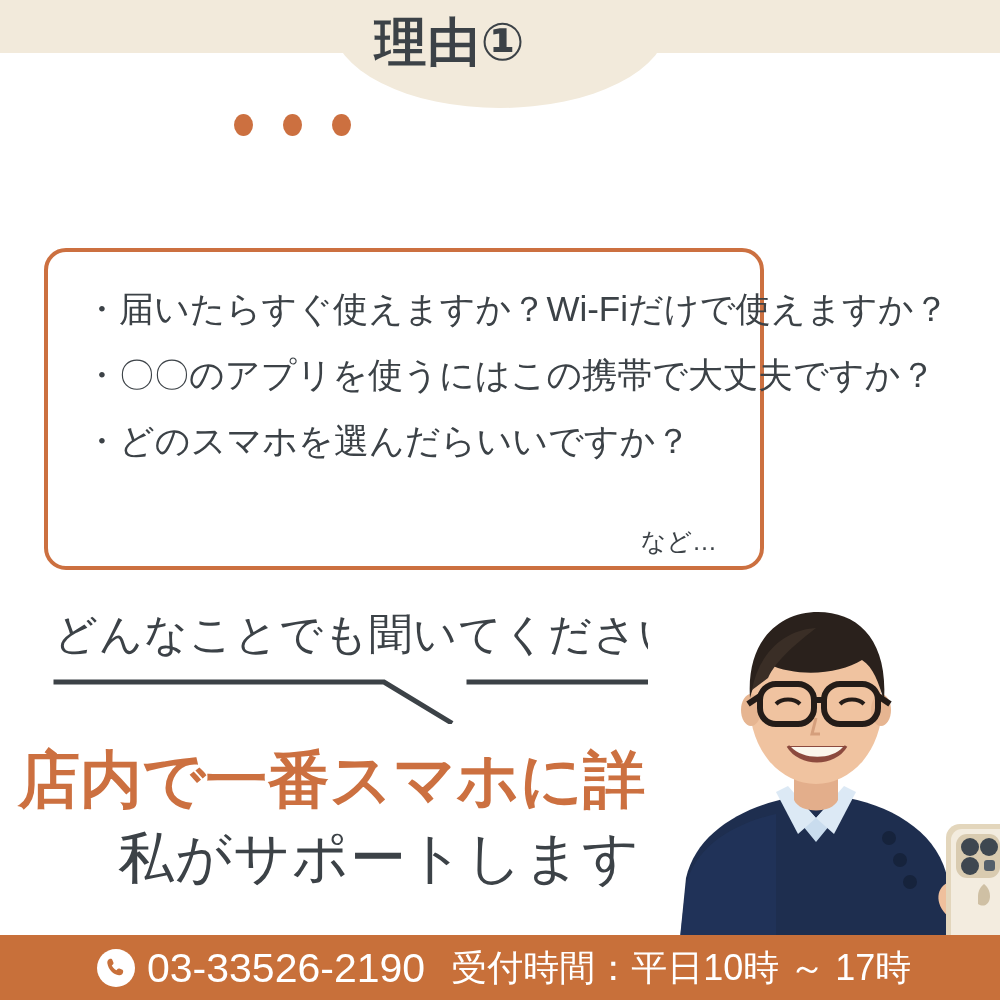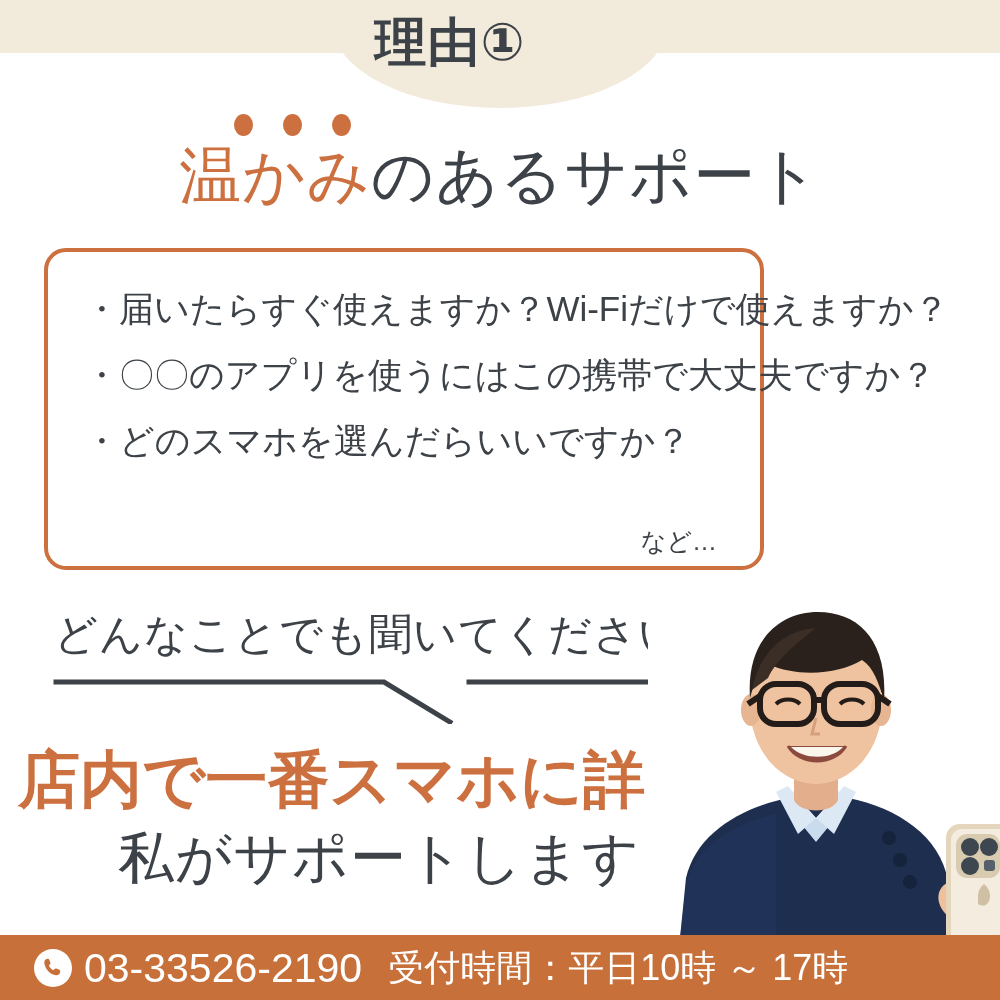--- a/index.html
+++ b/index.html
@@ -186,21 +186,21 @@
     background: #C8703A;
   }
   .footer-inner {
     position: absolute;
     left: 0;
     top: 0;
     width: 984px;
     height: 65px;
     display: flex;
     align-items: center;
-    padding-left: 34px;
+    padding-left: 97px;
     box-sizing: border-box;
   }
   .phone-icon {
     width: 38px;
     height: 38px;
     border-radius: 50%;
     background: #ffffff;
     display: flex;
     align-items: center;
     justify-content: center;
@@ -231,21 +231,20 @@
   <div class="header-band"></div>
   <div class="header-bulge"></div>
   <div class="header-title">理由①</div>
 
   <div class="dots">
     <span class="dot"></span>
     <span class="dot"></span>
     <span class="dot"></span>
   </div>
 
-  <div class="headline"><span class="accent">温かみ</span><span>のあるサポート</span></div>
 
   <div class="qbox">
     <div class="qlist">
       <div class="qitem">・届いたらすぐ使えますか？Wi-Fiだけで使えますか？</div>
       <div class="qitem">・〇〇のアプリを使うにはこの携帯で大丈夫ですか？</div>
       <div class="qitem">・どのスマホを選んだらいいですか？</div>
     </div>
     <div class="nado">など…</div>
   </div>
 

